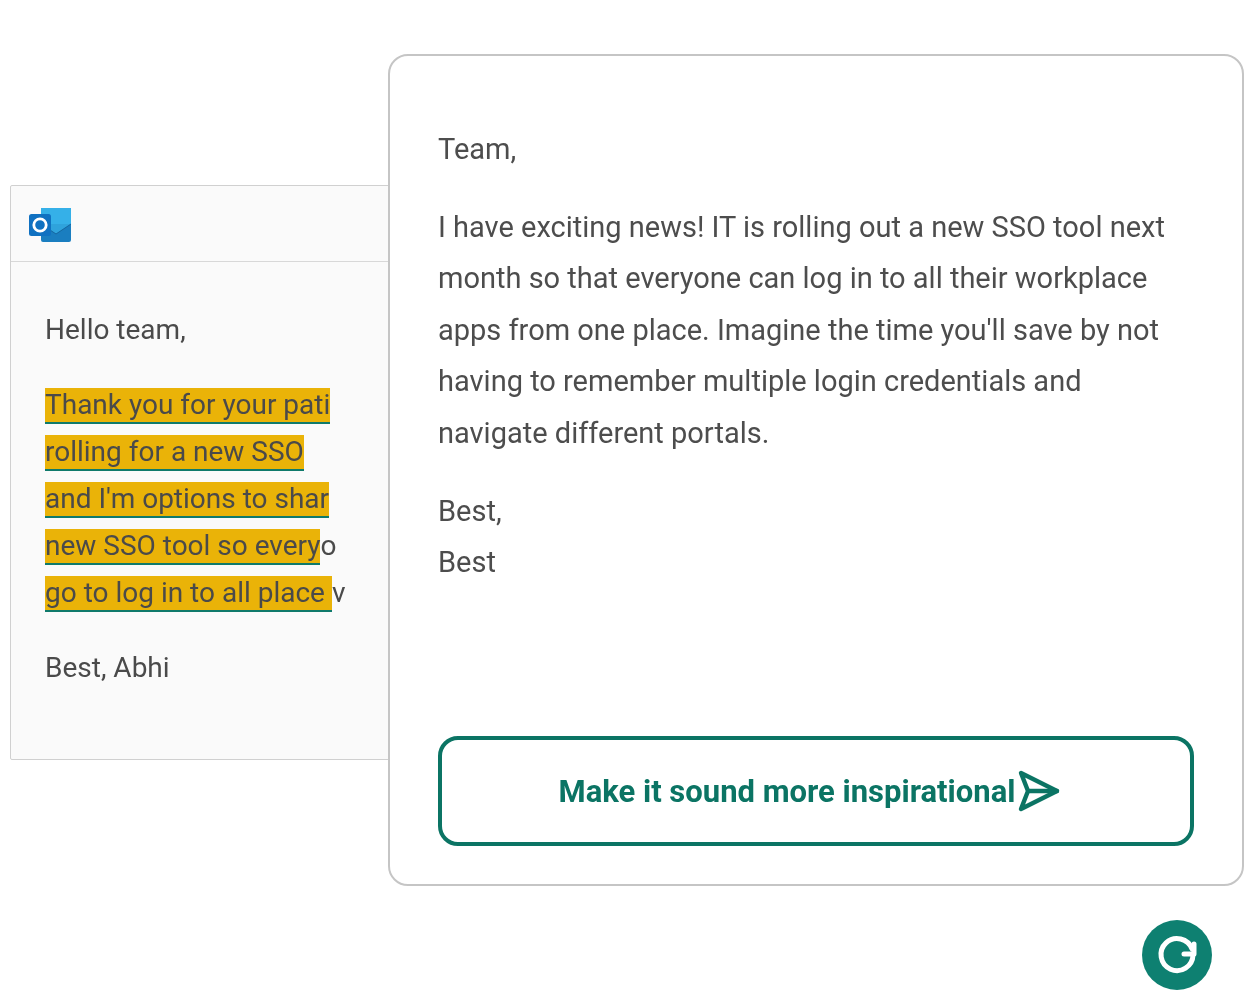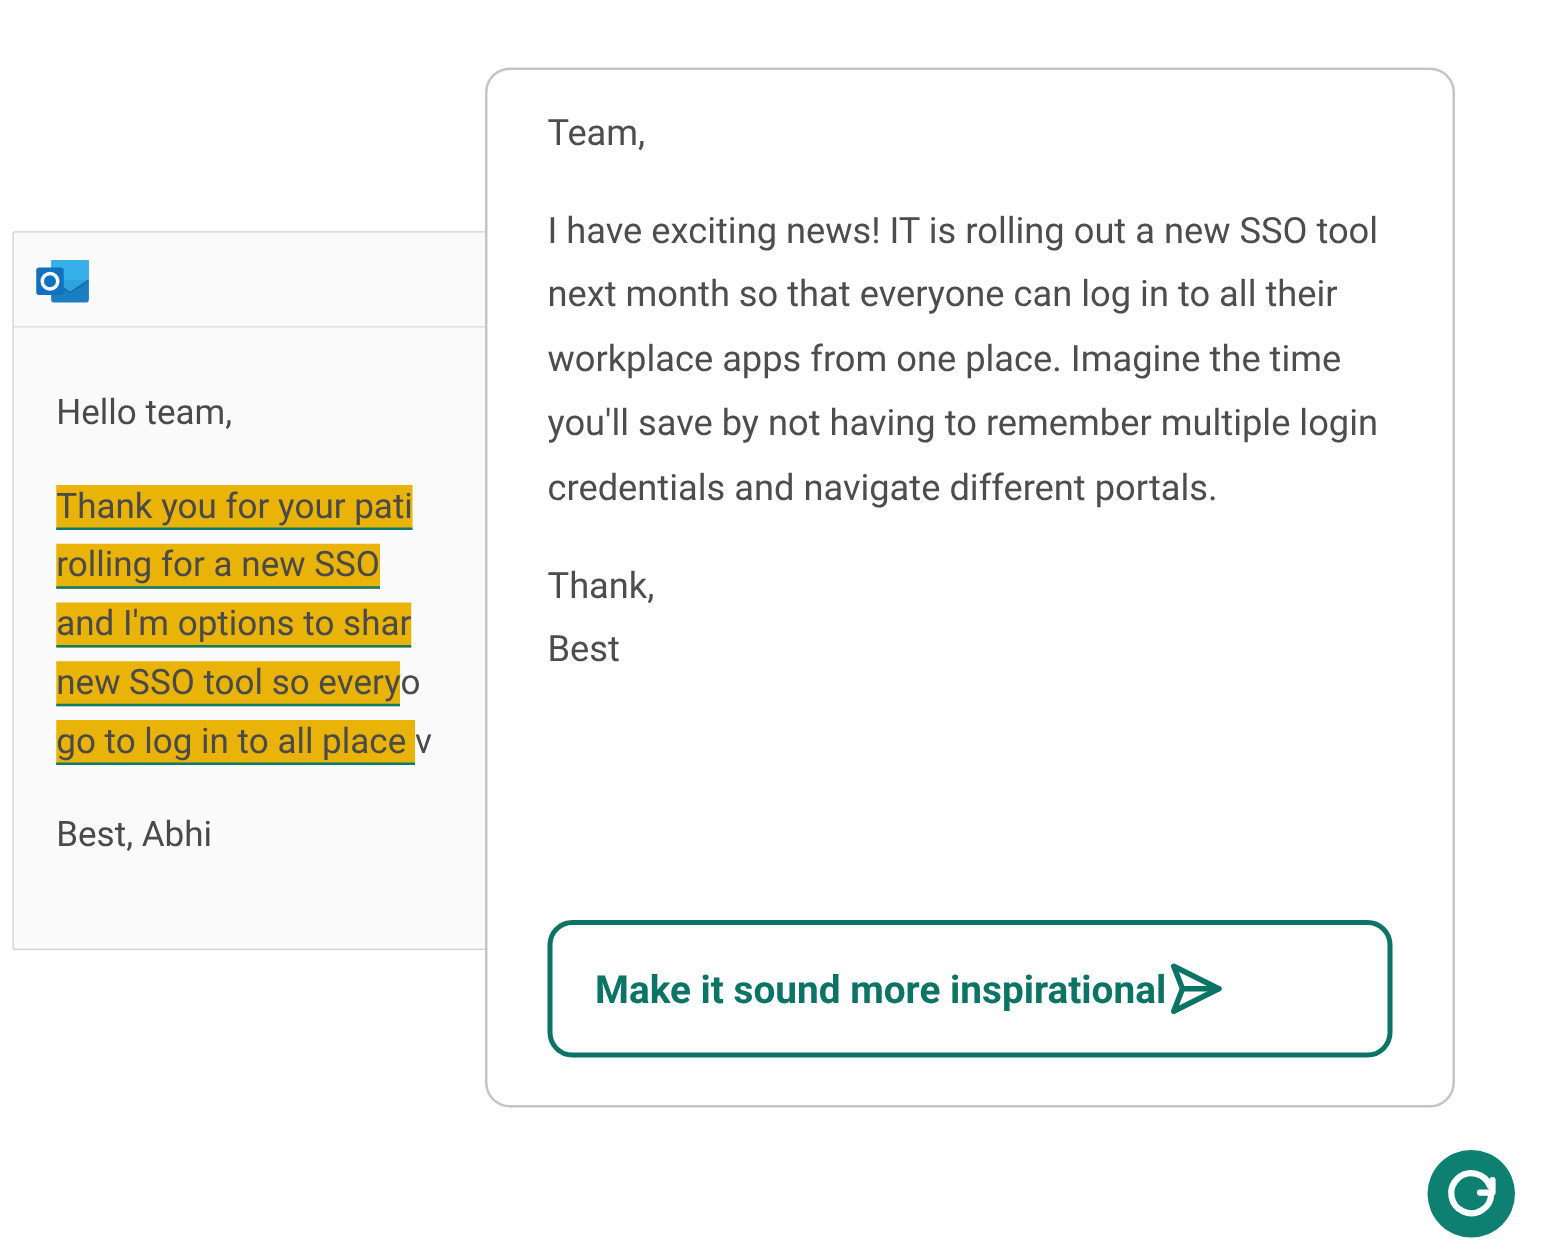--- a/index.html
+++ b/index.html
@@ -58,26 +58,26 @@
       padding-bottom: 1px;
     }
     .outlook-signature {
       margin-top: 6px;
     }
 
     .suggestion-card {
       position: absolute;
       left: 388px;
       top: 54px;
-      width: 776px;
+      width: 856px;
       height: 832px;
       background: #ffffff;
       border: 2px solid #c5c5c5;
       border-radius: 20px;
-      padding: 26px 48px 38px 48px;
+      padding: 68px 48px 38px 48px;
       display: flex;
       flex-direction: column;
     }
     .suggestion-text {
       color: #4d4d4d;
       font-size: 29px;
       line-height: 1.78;
       flex: 1;
     }
     .suggestion-greeting {
@@ -89,21 +89,21 @@
     .suggestion-signature {
     }
     .prompt-button {
       margin-top: 16px;
       height: 110px;
       border: 4px solid #0b7464;
       border-radius: 20px;
       background: #ffffff;
       display: flex;
       align-items: center;
-      justify-content: flex-start;
+      justify-content: center;
       padding: 0 44px 0 34px;
       cursor: pointer;
     }
     .prompt-button-label {
       color: #0b7464;
       font-size: 31px;
       font-weight: 700;
     }
     .send-icon {
       width: 48px;
@@ -165,21 +165,21 @@
     </div>
     <div class="outlook-signature">Best, Abhi</div>
   </div>
 </div>
 
 <div class="suggestion-card">
   <div class="suggestion-text">
     <div class="suggestion-greeting">Team,</div>
     <div class="suggestion-paragraph">I have exciting news! IT is rolling out a new SSO tool next month so that everyone can log in to all their workplace apps from one place. Imagine the time you'll save by not having to remember multiple login credentials and navigate different portals.</div>
     <div class="suggestion-signature">
-      <span>Thank,</span><br>
+      <span>Best,</span><br>
       <span>Best</span>
     </div>
   </div>
   <div class="prompt-button">
     <span class="prompt-button-label">Make it sound more inspirational</span>
     <span class="send-icon">
       <svg viewBox="0 0 24 24">
         <path d="M3 3 L21 12 L3 21 L6.5 12 Z"></path>
         <path d="M6.5 12 L21 12"></path>
       </svg>

